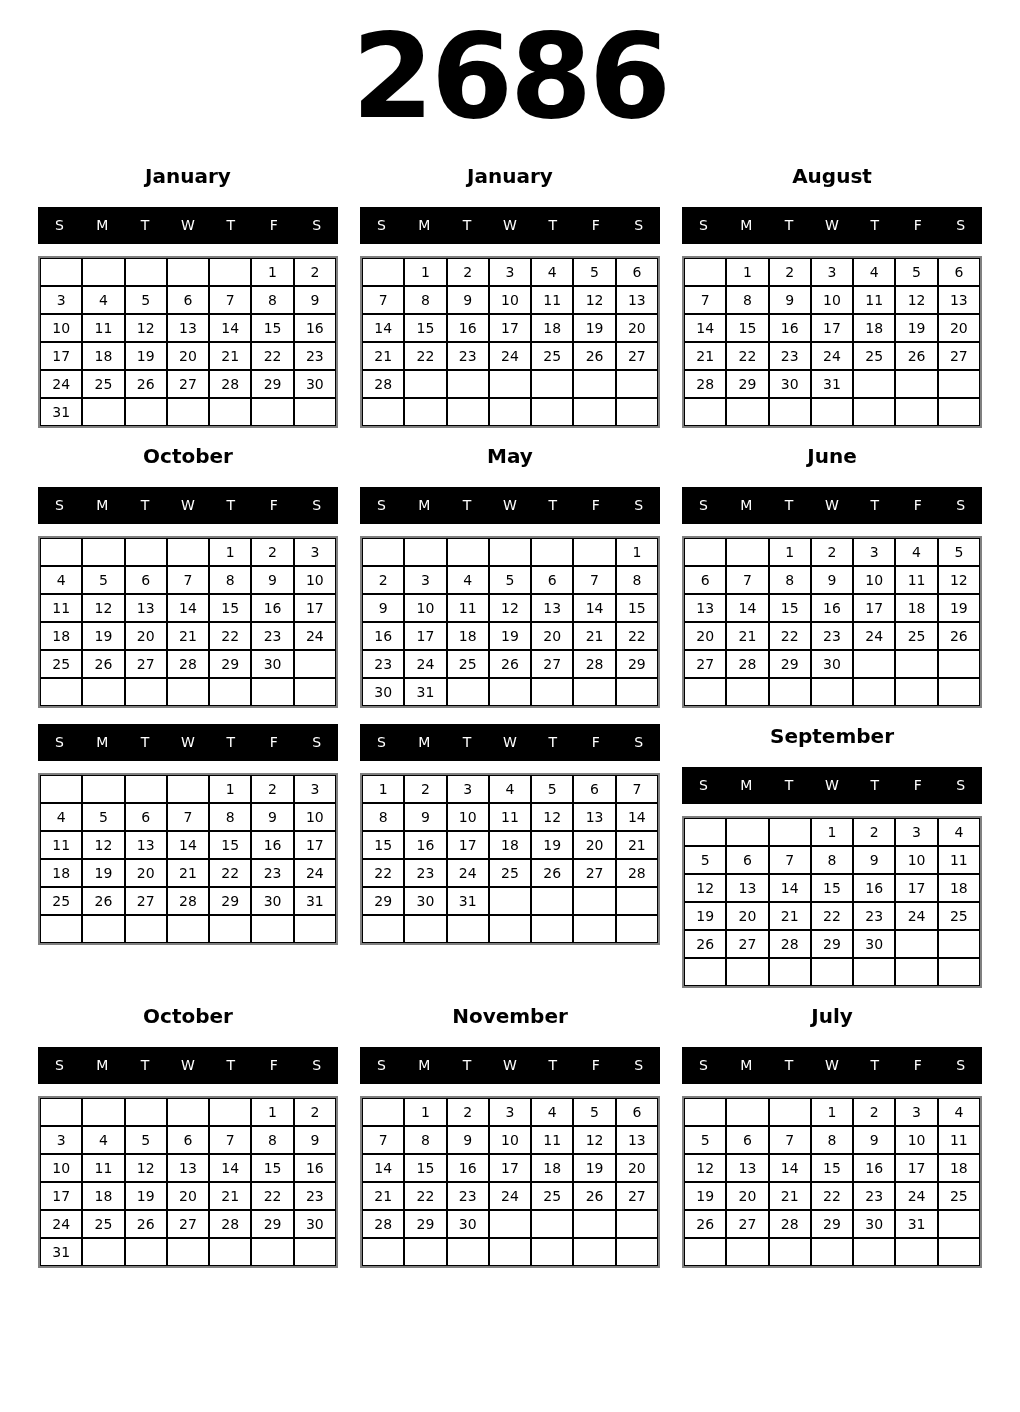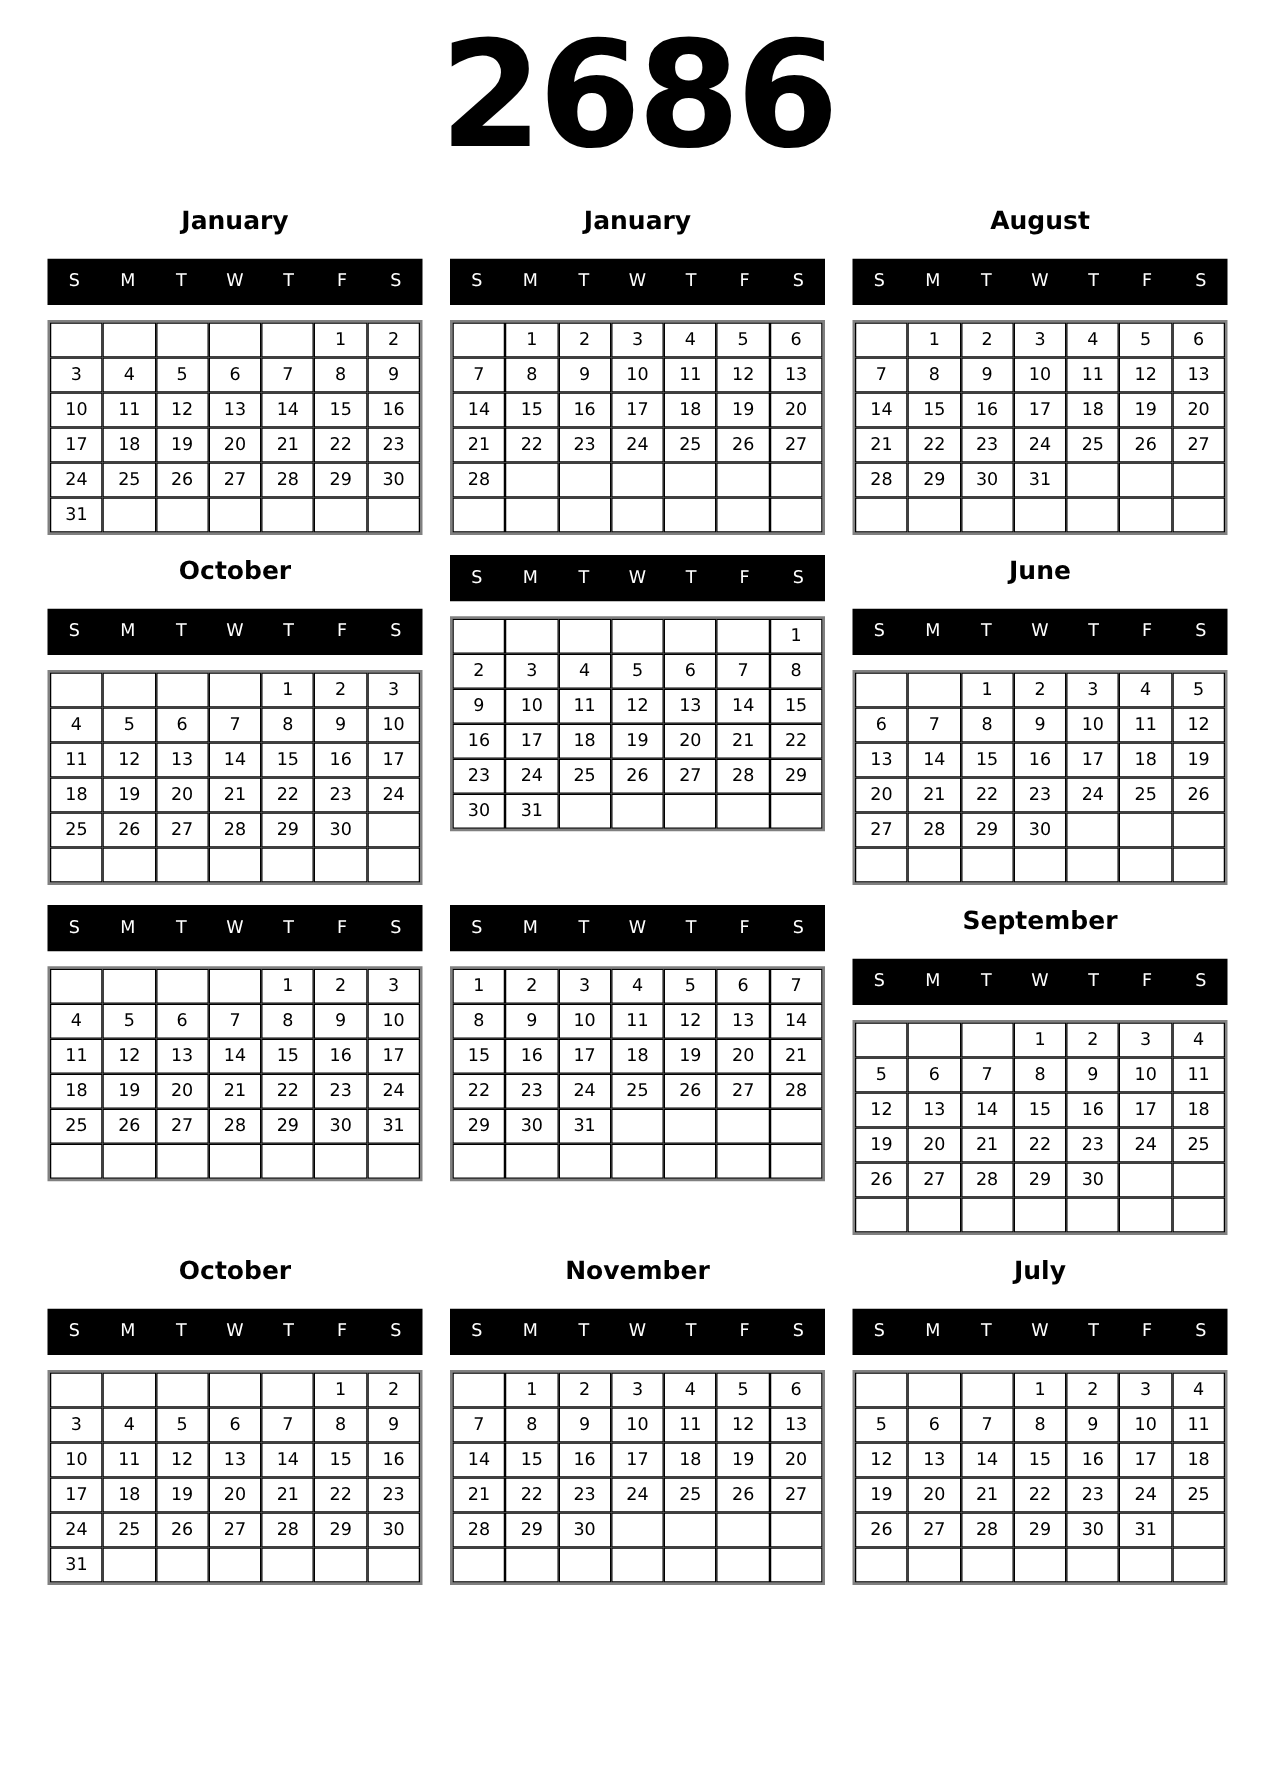--- a/index.html
+++ b/index.html
@@ -294,20 +294,21 @@
         <div class="day-cell"></div>
         <div class="day-cell"></div>
         <div class="day-cell"></div>
         <div class="day-cell"></div>
         <div class="day-cell"></div>
         <div class="day-cell"></div>
       </div>
   </div>
 
   <div class="month-block">
+    <div class="month-title">May</div>
     <div class="dow-bar">
         <span class="dow-label">S</span>
         <span class="dow-label">M</span>
         <span class="dow-label">T</span>
         <span class="dow-label">W</span>
         <span class="dow-label">T</span>
         <span class="dow-label">F</span>
         <span class="dow-label">S</span>
       </div>
     <div class="days-grid">

